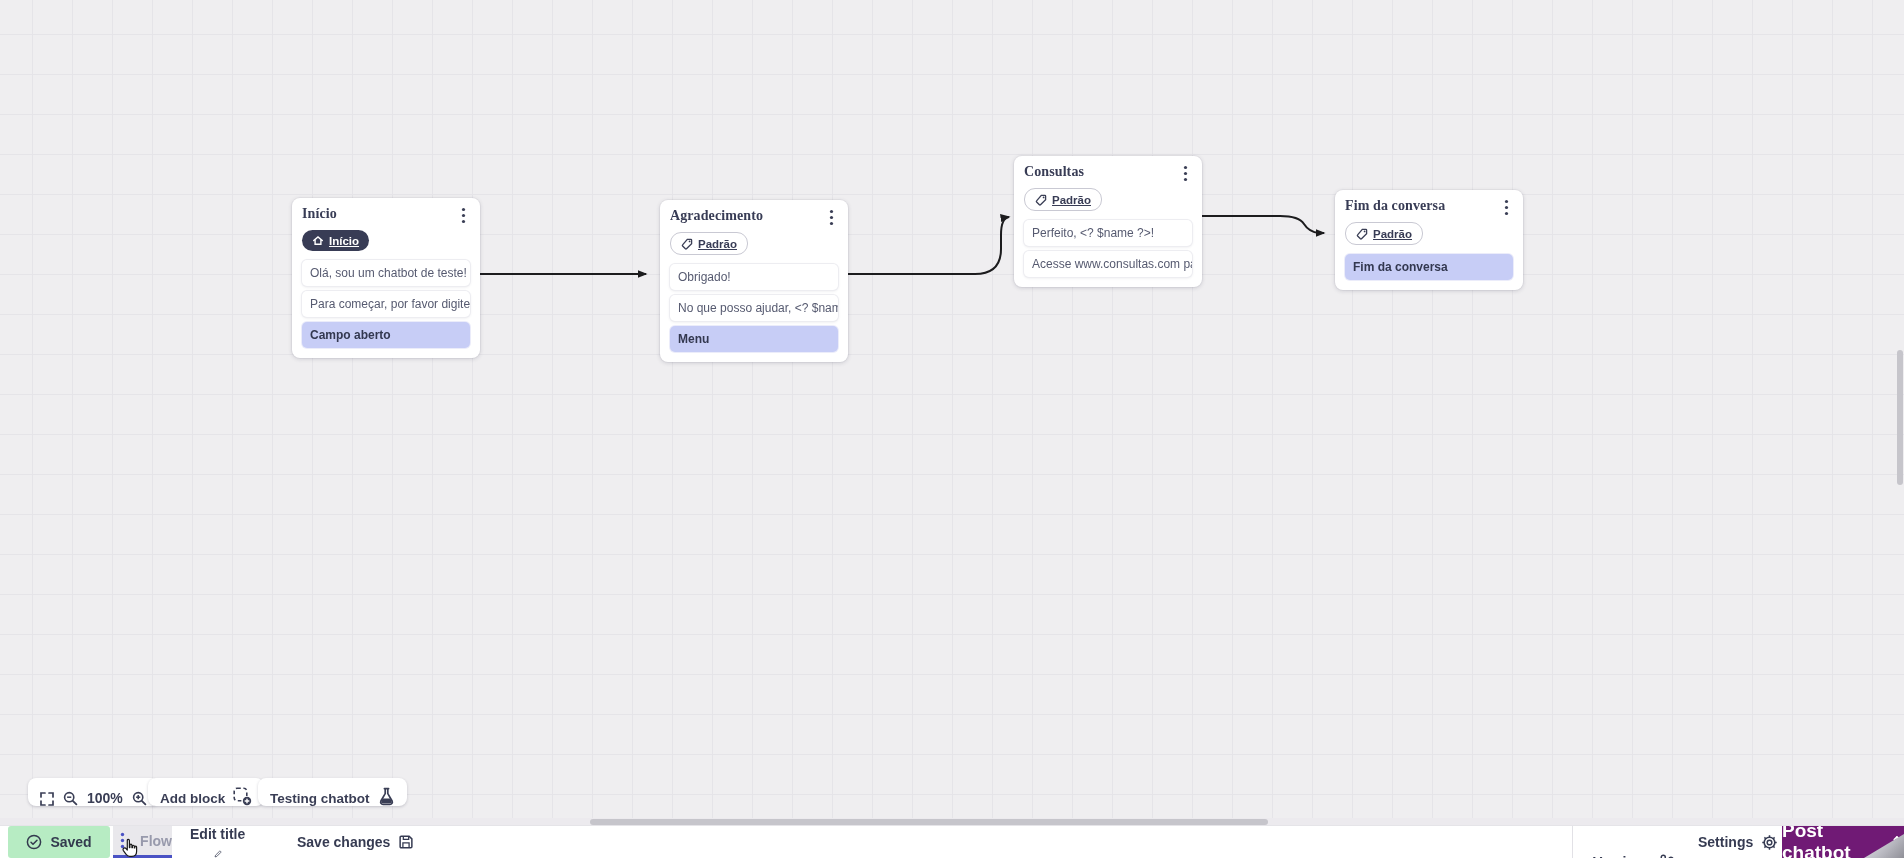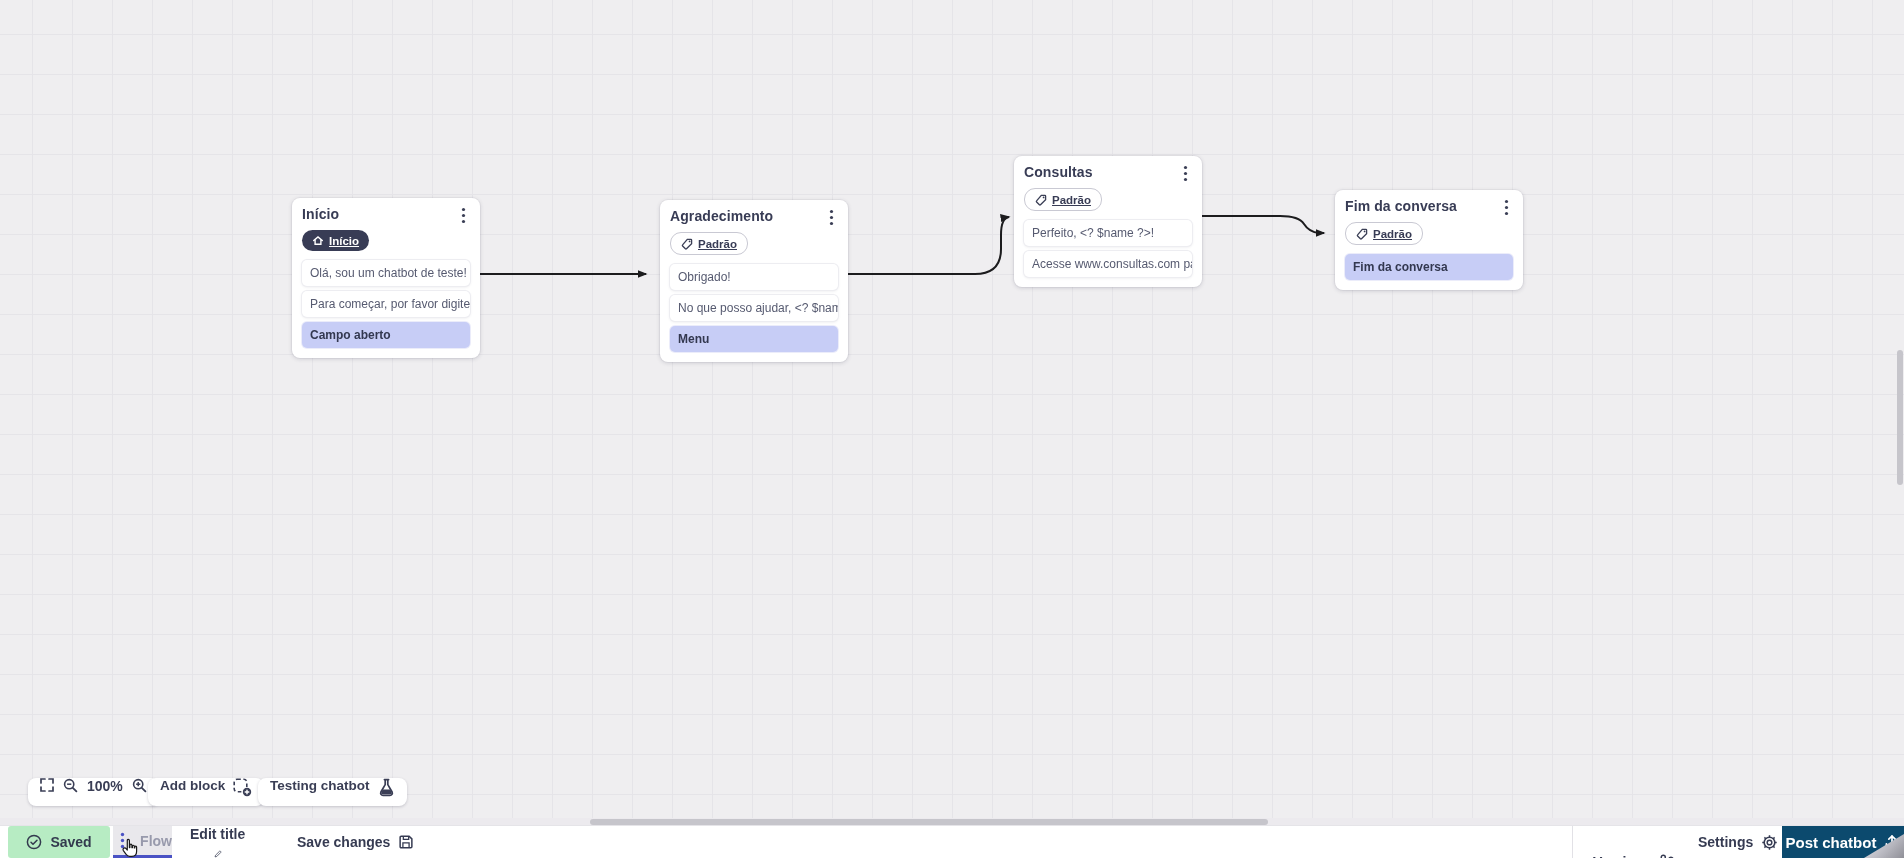--- a/index.html
+++ b/index.html
@@ -9,35 +9,35 @@
                      linear-gradient(90deg,#e5e4e8 1.5px,transparent 1.5px);
     background-size:40px 40px;background-position:-8px -6px;}
   svg{display:block}
   
   .wires{position:absolute;inset:0;z-index:1;pointer-events:none;}
   
   .node{position:absolute;width:188px;background:#fff;border-radius:8px;
     box-shadow:0 1px 4px rgba(45,45,70,.18),0 0 0 1px rgba(45,45,70,.04);
     padding:8px 10px 10px;box-sizing:border-box;z-index:2;}
   .node-head{display:flex;justify-content:space-between;align-items:flex-start;height:22px;}
-  .node-title{font-size:14px;font-weight:700;color:#383c55;letter-spacing:.1px;}
+  .node-title{font-size:14px;font-weight:700;color:#383c55;letter-spacing:.1px;font-family:Liberation Serif, serif;}
   .kebab{width:14px;height:18px;display:flex;align-items:center;justify-content:center;cursor:pointer;}
   .badge{display:inline-flex;align-items:center;gap:5px;height:21px;padding:0 10px;
     border-radius:11px;font-size:11.5px;font-weight:700;margin:2px 0 9px;text-decoration:underline;}
   .badge.dark{background:#383c55;color:#fff;}
   .badge.outline{border:1.5px solid #c9c9d3;color:#383c55;background:#fff;}
   .msg{height:26px;line-height:26px;background:#fff;border-radius:5px;
     box-shadow:0 0 0 1px #ededf1,0 1px 3px rgba(45,45,70,.13);
     font-size:12px;color:#565a70;padding:0 8px;margin-bottom:5px;
     white-space:nowrap;overflow:hidden;cursor:pointer;}
   .msg.action{background:#c7cdf6;color:#333850;font-weight:700;
     box-shadow:0 0 0 1px rgba(120,130,220,.15);margin-bottom:0;}
   
   .fab{position:absolute;bottom:52px;height:28px;background:#fff;border-radius:8px;
-    box-shadow:0 1px 3px rgba(45,45,70,.22);display:flex;align-items:flex-start;gap:8px;
+    box-shadow:0 1px 3px rgba(45,45,70,.22);display:flex;align-items:flex-end;gap:8px;
     padding:0 12px;font-size:13.5px;font-weight:700;color:#3a3e55;z-index:4;cursor:pointer;}
   #zoombar{left:28px;gap:9px;cursor:default;}
   #zoombar .zbtn{display:flex;align-items:center;cursor:pointer;}
   #addblock{left:148px;}
   #testing{left:258px;}
   
   .htrack{position:absolute;left:0;top:818px;width:1904px;height:8px;background:#eceaee;z-index:3;}
   .hthumb{position:absolute;left:590px;top:819px;width:678px;height:6px;border-radius:3px;background:#c6c5cb;z-index:4;cursor:pointer;}
   .vthumb{position:absolute;right:1px;top:350px;width:6px;height:135px;border-radius:3px;background:#c6c5cb;z-index:4;cursor:pointer;}
   
@@ -46,22 +46,22 @@
   .sb-item{position:absolute;top:0;height:32px;display:flex;align-items:center;gap:8px;
     font-weight:700;cursor:pointer;}
   .saved-chip{left:8px;width:102px;justify-content:center;background:#b7ecc3;border-radius:3px;color:#333a4e;cursor:default;}
   .flow-tab{left:113px;width:59px;background:#e9e8ec;border-bottom:3px solid #4a52c4;box-sizing:border-box;justify-content:space-between;padding-left:7px;gap:10px;}
   .flow-label{color:#989aac;font-weight:700;}
   .sb-edit{left:190px;flex-direction:column;}
   .sb-save{left:297px;}
   .sb-divider{position:absolute;left:1572px;top:0;width:1px;height:32px;background:#e2e1e6;}
   .sb-versions{left:1593px;margin-top:20px;}
   .sb-settings{left:1698px;}
-  .post-btn{left:1782px;width:122px;background:#0c4a6e;color:#fff;justify-content:center;
-    font-size:15px;overflow:hidden;}
+  .post-btn{left:1782px;width:122px;background:#701a75;color:#fff;justify-content:center;
+    font-size:19px;overflow:hidden;}
   .fold{position:absolute;right:0;bottom:0;width:40px;height:24px;
     background:linear-gradient(135deg,#ececf0 0%,#bcbcc4 55%,#8f8f97 100%);
     clip-path:polygon(100% 0,100% 100%,0 100%);}
   
   .cursor{position:absolute;left:120px;top:838px;z-index:9;pointer-events:none;}
 </style>
 </head>
 <body>
 
 <div class="stage">

